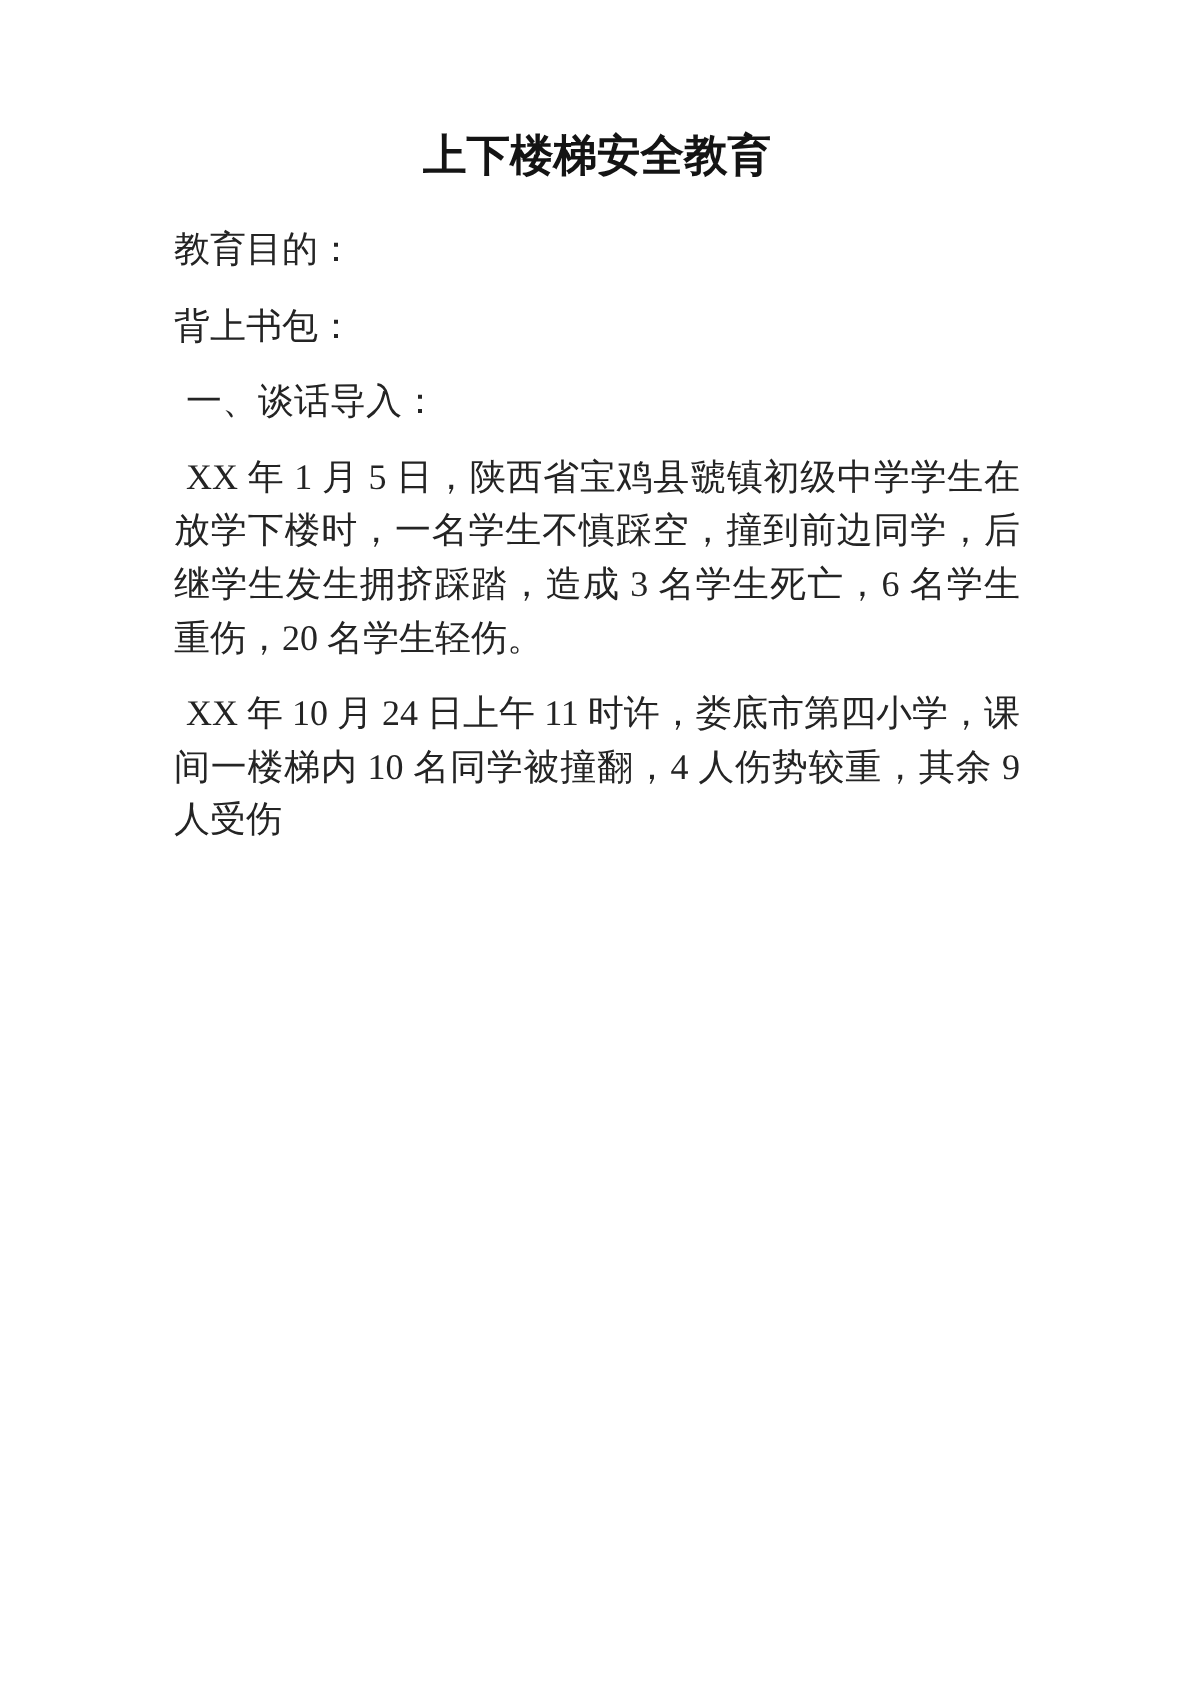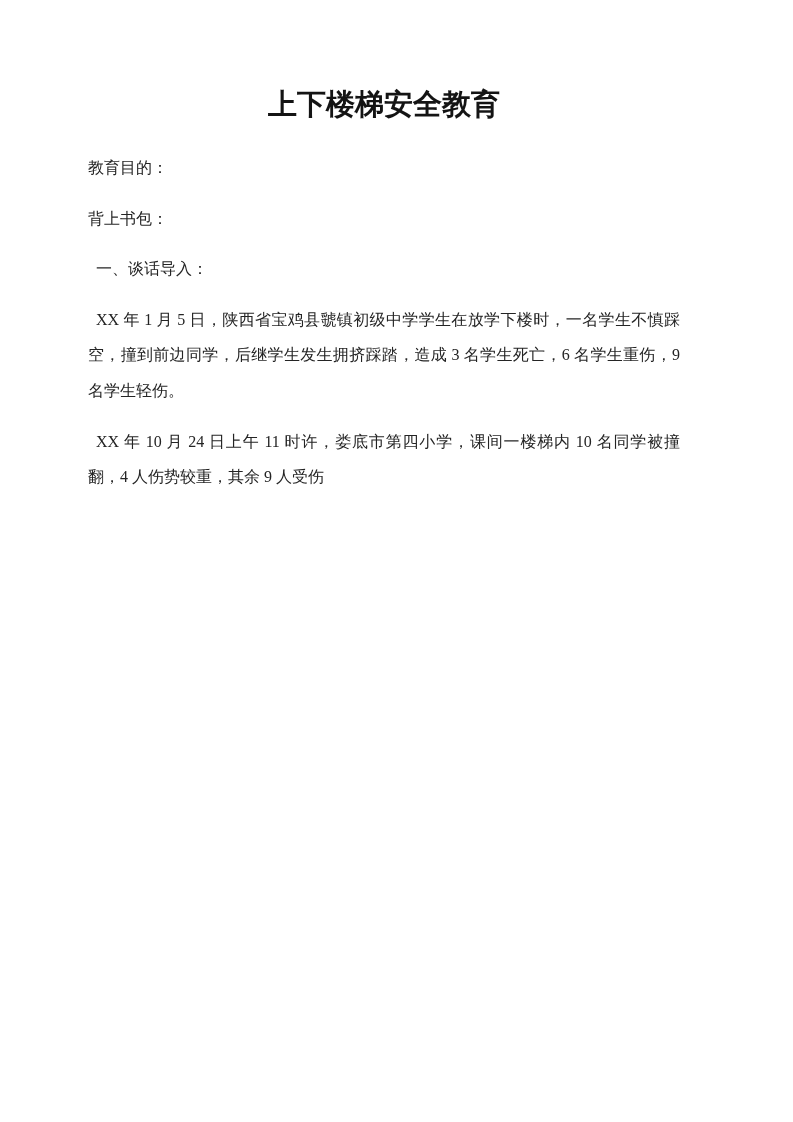--- a/index.html
+++ b/index.html
@@ -11,33 +11,33 @@
     width: 793px;
     height: 1122px;
     overflow: hidden;
     font-family: "Liberation Serif", "DejaVu Serif", serif;
     color: #242424;
   }
   .page {
     box-sizing: border-box;
     width: 793px;
     height: 1122px;
-    padding: 84px 113px 40px 88px;
+    padding: 84px 113px 40px 116px;
     background: #ffffff;
   }
   .doc-title {
     font-size: 29px;
     font-weight: bold;
     text-align: center;
     line-height: 40px;
     margin: 0 0 26px 0;
     color: #141414;
   }
   .para {
-    font-size: 16px;
+    font-size: 24px;
     line-height: 35.6px;
     text-align: justify;
     margin: 0 0 15px 0;
     word-break: break-word;
   }
   .heading-line {
     text-align: left;
   }
   .indent {
     text-indent: 8px;
@@ -52,17 +52,17 @@
 
   <p class="para heading-line">教育目的：</p>
 
 
   <p class="para heading-line">背上书包：</p>
 
   <p class="para heading-line indent">一、谈话导入：</p>
 
 
 
-  <p class="para indent">XX 年 1 月 5 日，陕西省宝鸡县虢镇初级中学学生在放学下楼时，一名学生不慎踩空，撞到前边同学，后继学生发生拥挤踩踏，造成 3 名学生死亡，6 名学生重伤，9 名学生轻伤。</p>
+  <p class="para indent">XX 年 1 月 5 日，陕西省宝鸡县虢镇初级中学学生在放学下楼时，一名学生不慎踩空，撞到前边同学，后继学生发生拥挤踩踏，造成 3 名学生死亡，6 名学生重伤，20 名学生轻伤。</p>
 
   <p class="para indent">XX 年 10 月 24 日上午 11 时许，娄底市第四小学，课间一楼梯内 10 名同学被撞翻，4 人伤势较重，其余 9 人受伤</p>
 
 </div>
 
 </body></html>

